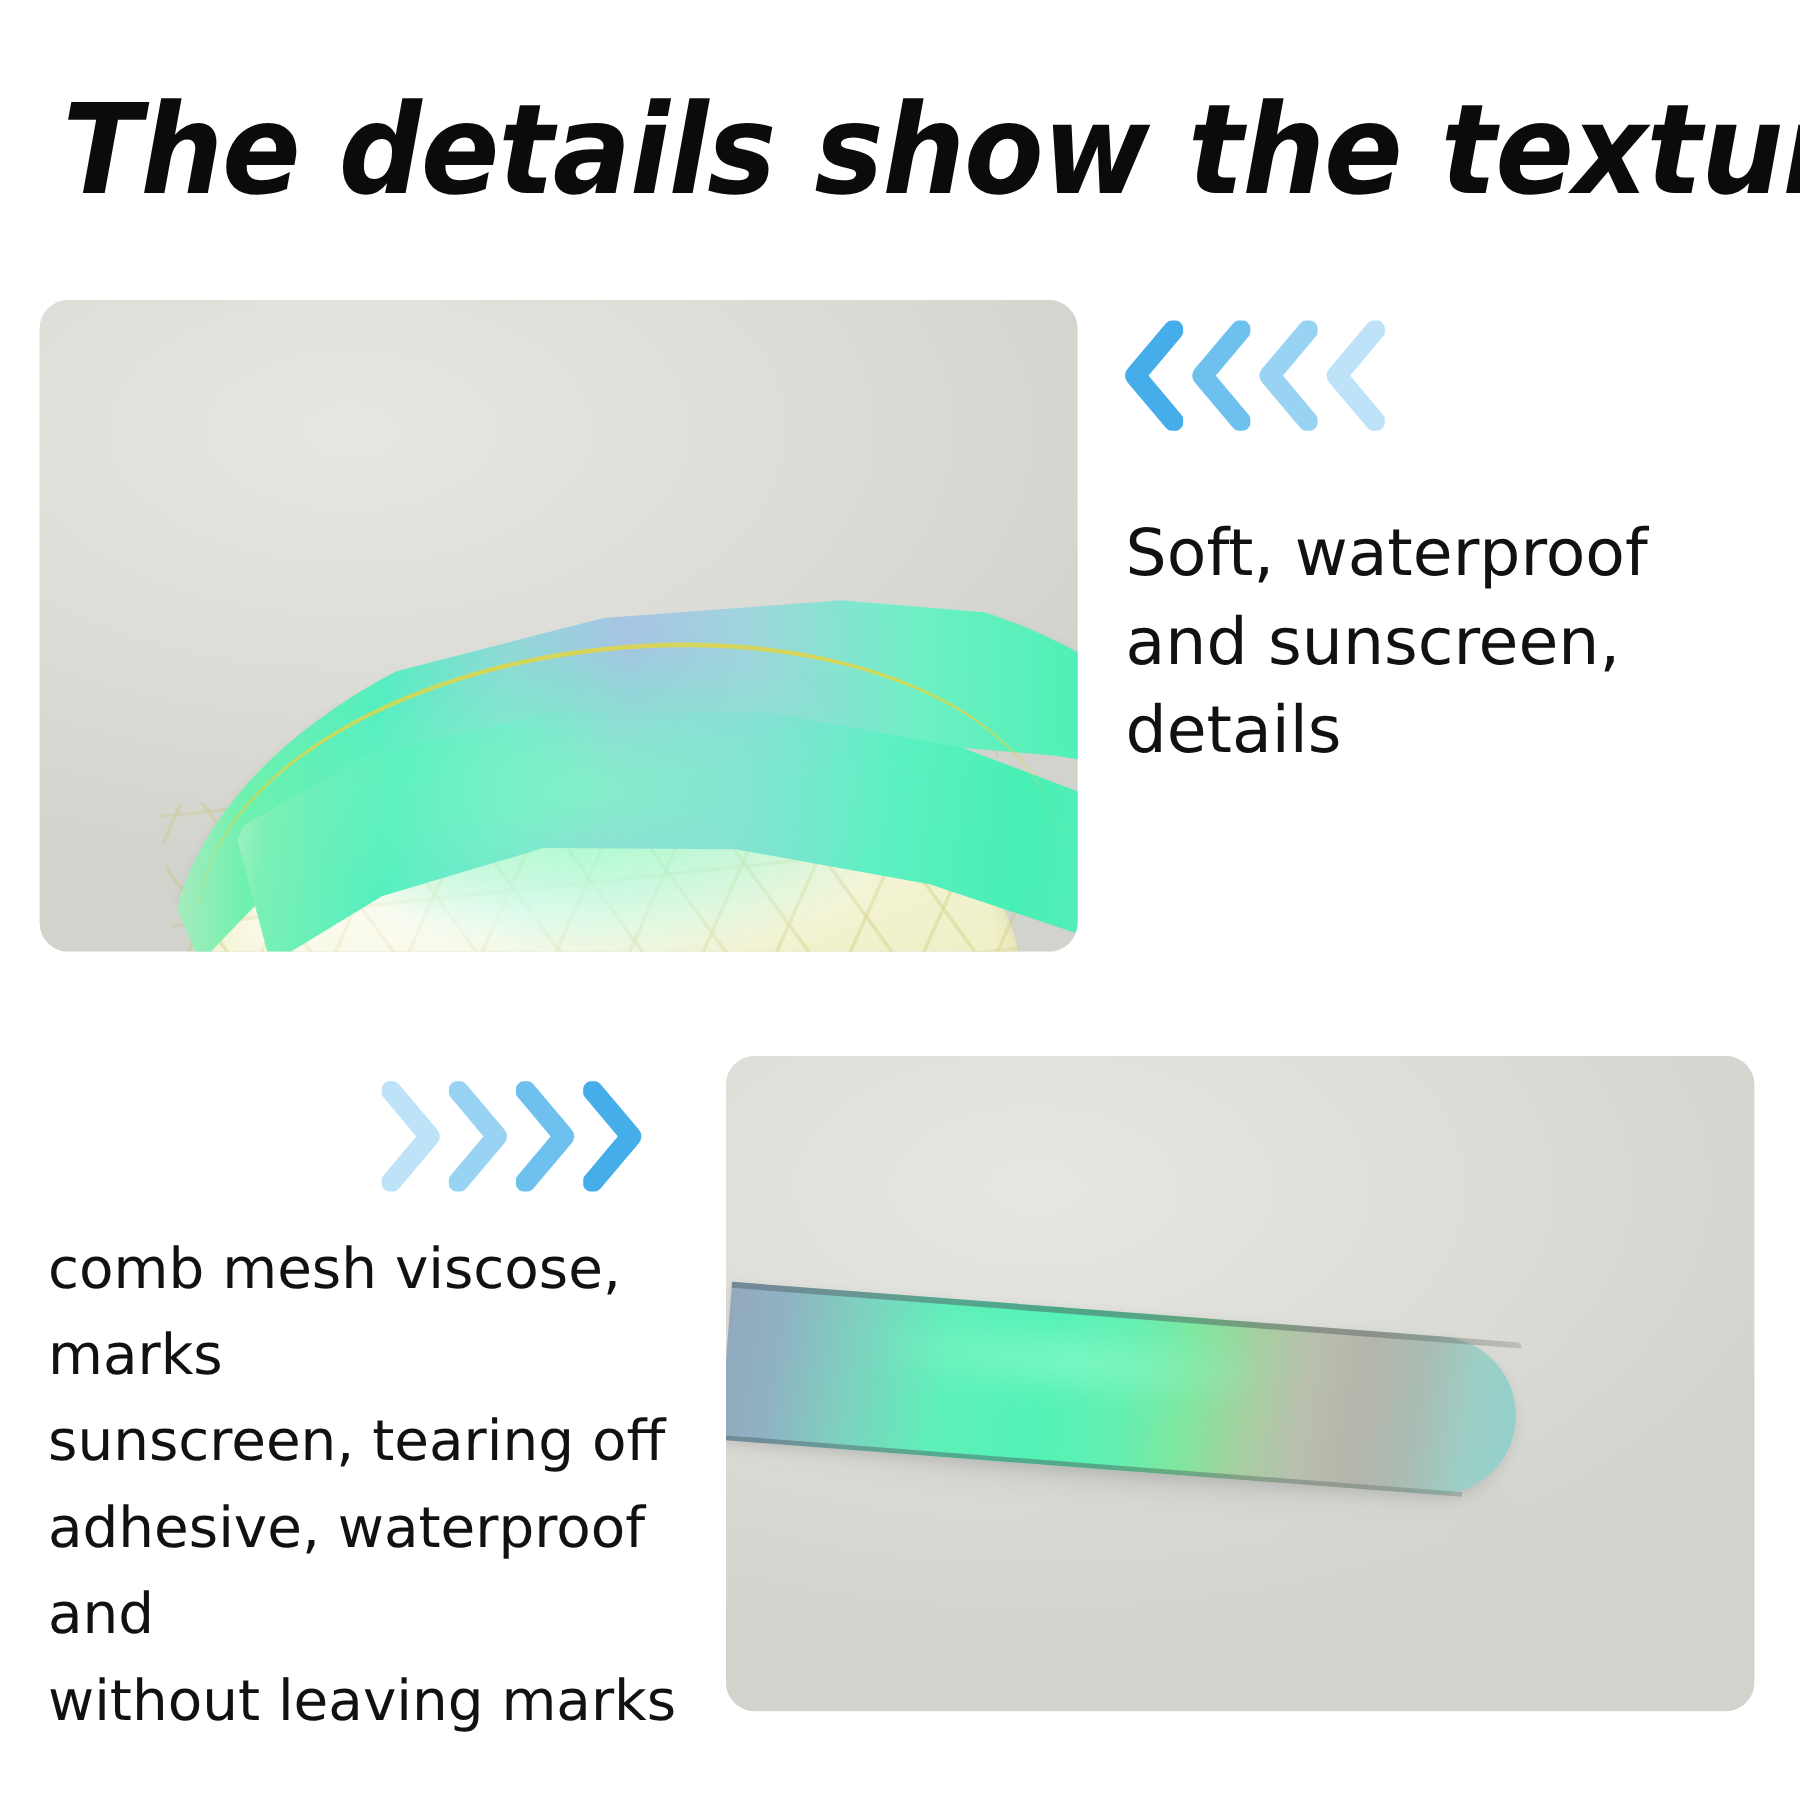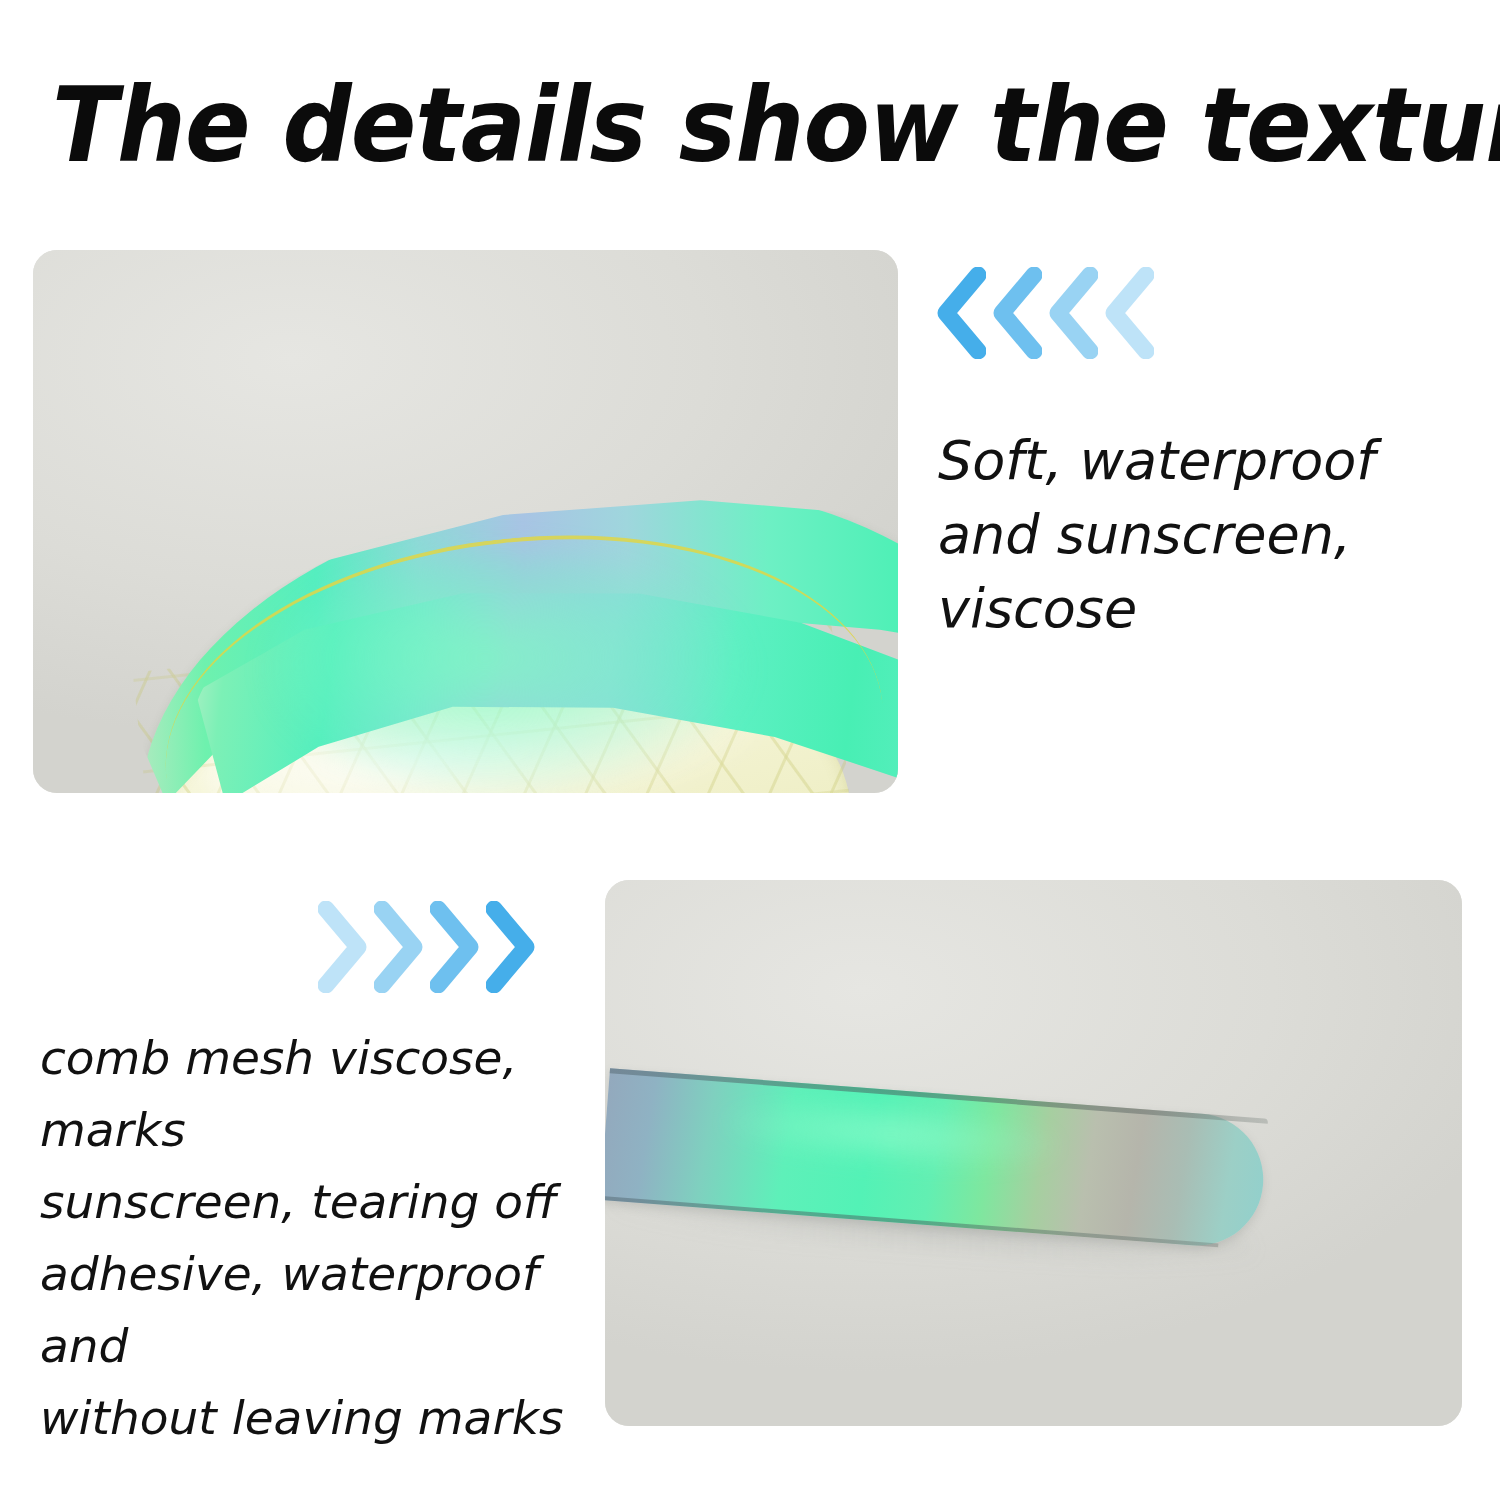--- a/index.html
+++ b/index.html
@@ -345,21 +345,20 @@
     height: 92px;
     flex: 0 0 auto;
   }
 
   .chev svg { display: block; width: 100%; height: 100%; }
 
   
   .body-text {
     position: absolute;
     font-family: "DejaVu Sans", sans-serif;
-    font-style: italic;
     color: #111111;
     font-weight: 400;
   }
 
   #text-right {
     left: 938px;
     top: 424px;
     width: 520px;
     font-size: 54px;
     line-height: 74px;
@@ -417,21 +416,21 @@
     <span class="chev">
       <svg viewBox="0 0 54 92" xmlns="http://www.w3.org/2000/svg">
         <path d="M46 8 L14 46 L46 84" fill="none" stroke="#45aeea" stroke-width="17" stroke-linecap="round" stroke-linejoin="round" opacity="0.35"></path>
       </svg>
     </span>
   </div>
 
   <div class="body-text" id="text-right">
     <p>Soft, waterproof</p>
     <p>and sunscreen,</p>
-    <p>viscose</p>
+    <p>details</p>
   </div>
 
   <div class="chevrons" id="chevrons-right">
     <span class="chev">
       <svg viewBox="0 0 54 92" xmlns="http://www.w3.org/2000/svg">
         <path d="M8 8 L40 46 L8 84" fill="none" stroke="#45aeea" stroke-width="17" stroke-linecap="round" stroke-linejoin="round" opacity="0.35"></path>
       </svg>
     </span>
     <span class="chev">
       <svg viewBox="0 0 54 92" xmlns="http://www.w3.org/2000/svg">

